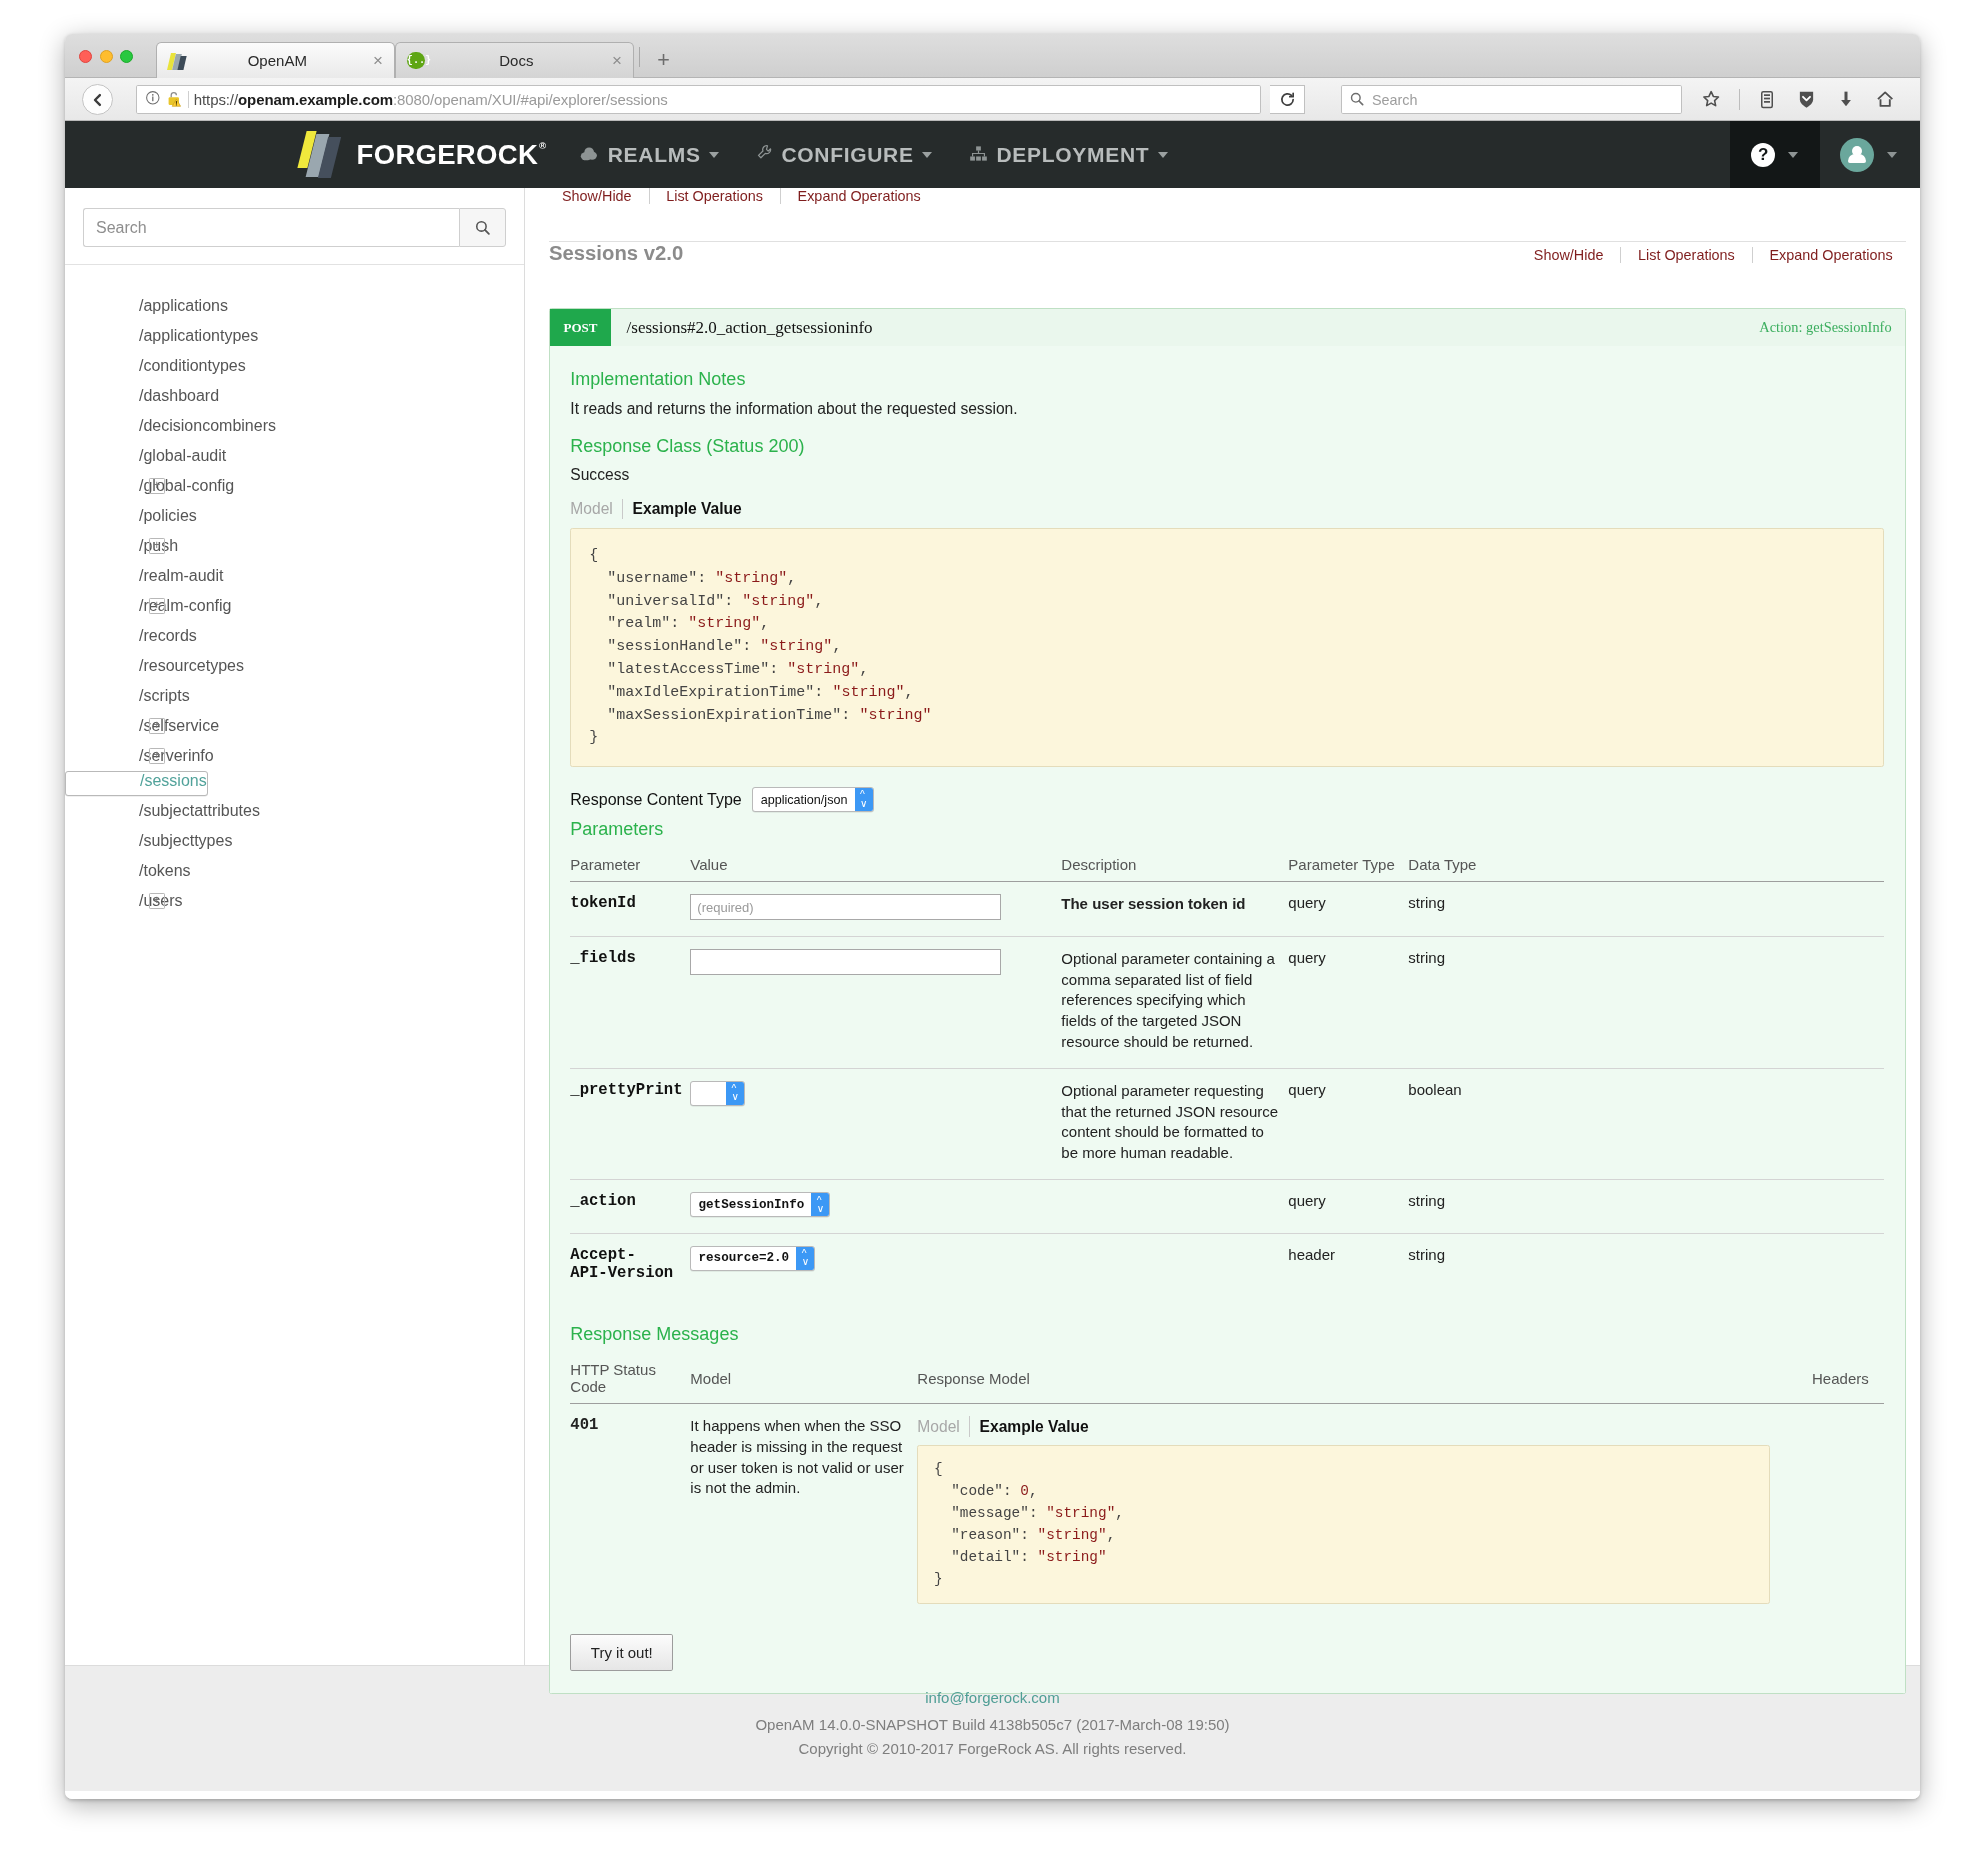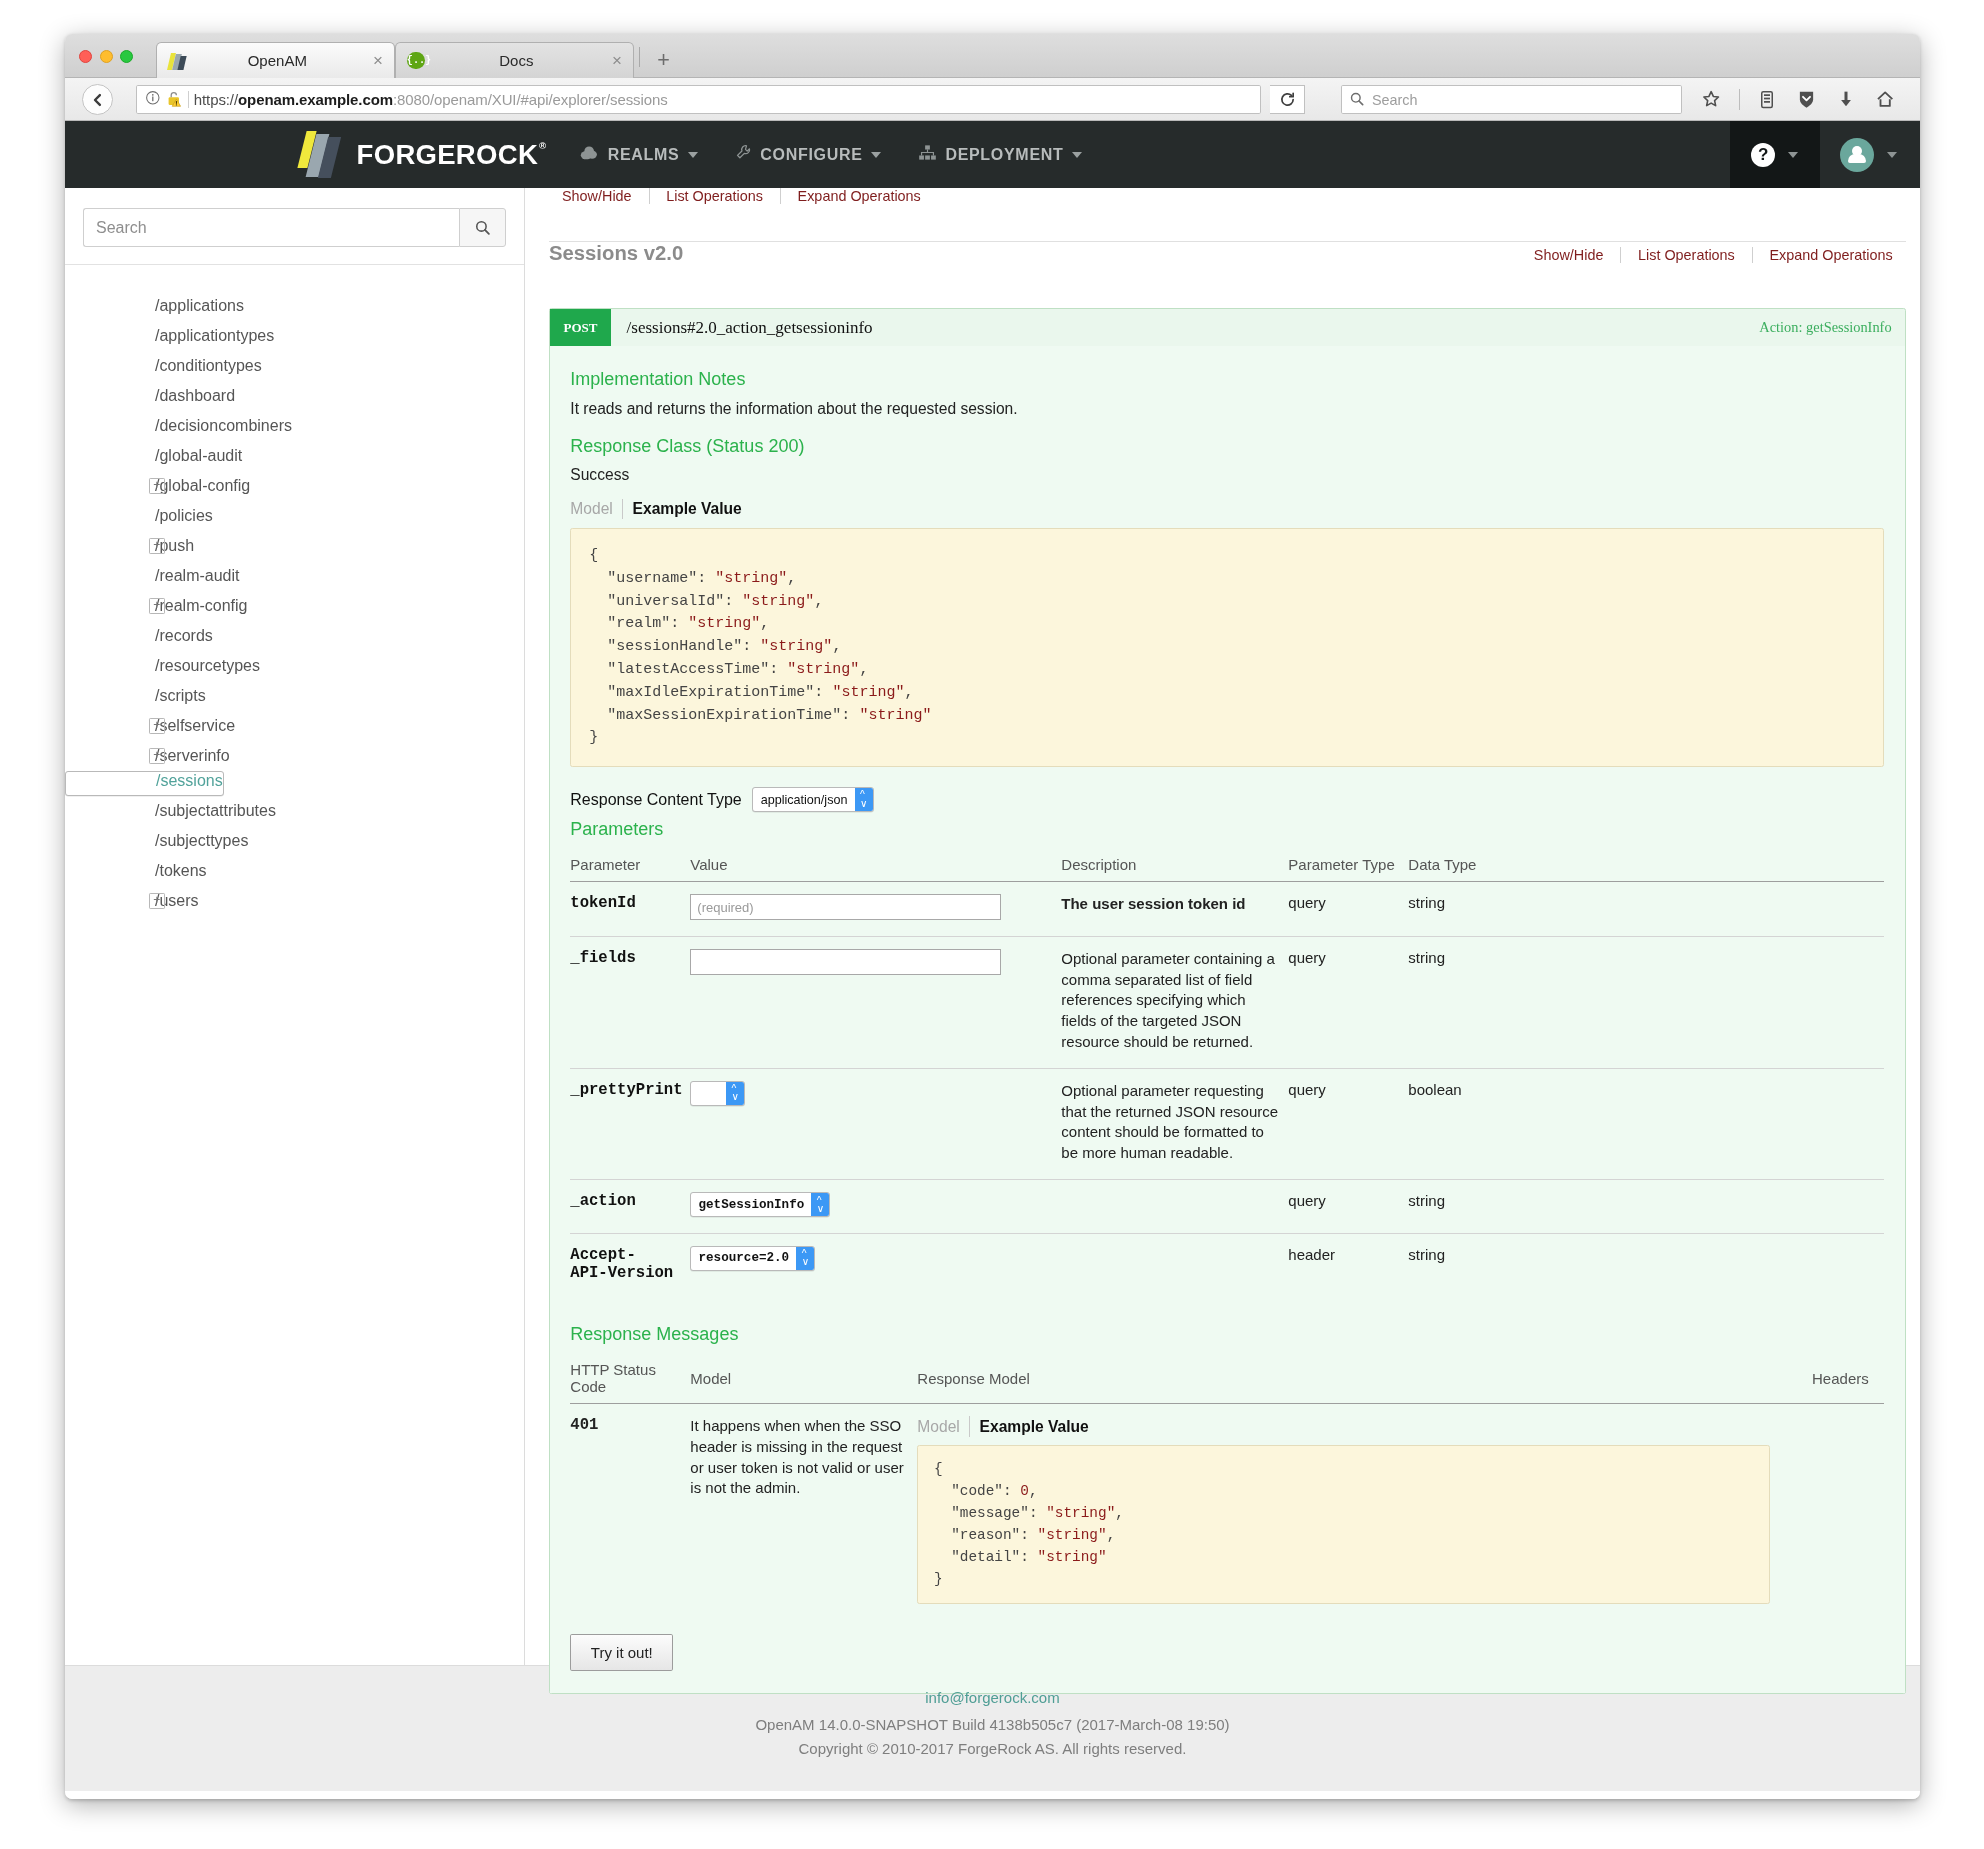--- a/index.html
+++ b/index.html
@@ -86,21 +86,21 @@
   .appbar { position:relative; height:67px; background:#262b2b; display:flex; align-items:center; }
   .logo { display:flex; align-items:center; margin-left:235px; }
   .logo-mark { position:relative; width:47px; height:49px; margin-right:9.6px; }
   .logo-mark i { position:absolute; display:block; }
   .logo-mark .a { left:2.4px; top:1.2px;  width:10.2px; height:37px; background:#f0e83c; transform:skewX(-14deg);}
   .logo-mark .b { left:11.4px; top:3.6px; width:13px; height:43px; background:#9aa7af; transform:skewX(-14deg);}
   .logo-mark .c { left:23px; top:7.2px;width:13px; height:41px; background:#454f5c; transform:skewX(-14deg);}
   .logo-text { color:#fff; font-size:27.5px; font-weight:bold; letter-spacing:0.3px; position:relative;}
   .logo-text sup { font-size:9.6px; position:absolute; top:1.2px; right:-8.4px;}
   .navlinks { display:flex; align-items:center; margin-left:41px; gap:37px; }
-  .navlink { display:flex; align-items:center; gap:8.4px; color:#b8bcbc; font-size:16px; font-weight:bold; letter-spacing:0.7px; }
+  .navlink { display:flex; align-items:center; gap:8.4px; color:#b8bcbc; font-size:21px; font-weight:bold; letter-spacing:0.7px; }
   .navlink .caret { border-left:5.4px solid transparent;border-right:5.4px solid transparent;border-top:6px solid #9aa0a0; }
   .appbar-right { position:absolute; right:0; top:0; height:67px; display:flex; align-items:center; }
   .help-block { width:90px; height:67px; background:#131717; display:flex; align-items:center; justify-content:center; gap:13px; }
   .help-circle { width:24px;height:24px;border-radius:50%;background:#fff;color:#131717;font-size:17px;font-weight:bold;
                  display:flex;align-items:center;justify-content:center;}
   .caret-sm { border-left:5.4px solid transparent;border-right:5.4px solid transparent;border-top:6px solid #8e9494; }
   .user-block { display:flex; align-items:center; gap:13px; padding:0 23px 0 20.3px; }
   .avatar { width:34px;height:34px;border-radius:50%;background:#6aa79c;display:flex;align-items:center;justify-content:center;}
   .avatar .head { width:10.2px;height:10.2px;border-radius:50%;background:#fff;margin-bottom:-1.8px;}
   .avatar .body { width:18px;height:9.6px;border-radius:9px 9px 2.4px 2.4px;background:#fff;}
@@ -109,21 +109,21 @@
   
   .split { display:flex; height:1477px; }
   .sidebar { width:460px; background:#fff; border-right:0.6px solid #dcdcdc; }
   .searchrow { padding:20.3px 18px 0 18px; display:flex; }
   .s-input { flex:1; height:39px; border:0.6px solid #cfcfcf; border-right:none; border-radius:3px 0 0 3px;
              padding:0 12px; font-size:16px; color:#8e8e8e; display:flex; align-items:center; background:#fff;}
   .s-btn { width:47px;height:39px;border:0.6px solid #cfcfcf;border-radius:0 3px 3px 0;background:#f6f6f6;
            display:flex;align-items:center;justify-content:center;color:#555;font-size:17px;}
   .tree-div { margin:17px 0 0 0; height:0.6px; background:#e2e2e2; }
   .tree { padding:26px 0 0 0; }
-  .tnode { height:30px; display:flex; align-items:center; padding-left:72px; position:relative; font-size:16px; color:#555; }
+  .tnode { height:30px; display:flex; align-items:center; padding-left:56px; position:relative; font-size:16px; color:#555; }
   .tnode.sel { color:#51a29a; }
   .tnode .plus { position:absolute; left:84px; width:15.6px;height:15.6px;border:0.6px solid #b8b8b8; color:#777;
                  font-size:12px; line-height:13.8px; text-align:center; border-radius:1.2px; }
   .tnode .lbl { margin-left:18px; }
   .tnode.noexp .lbl { margin-left:18px; }
 
   .content { flex:1; background:#fff; padding:0; }
   .api-head { display:flex; align-items:baseline; padding:0 14.4px 0 24px; height:53px; }
   .api-head .t { font-size:20.3px; color:#8b8b8b; font-weight:bold; flex:1; }
   .api-ops { display:flex; align-items:center; gap:4px; font-size:14.4px; color:#7f1d1d;justify-content:space-between; }

